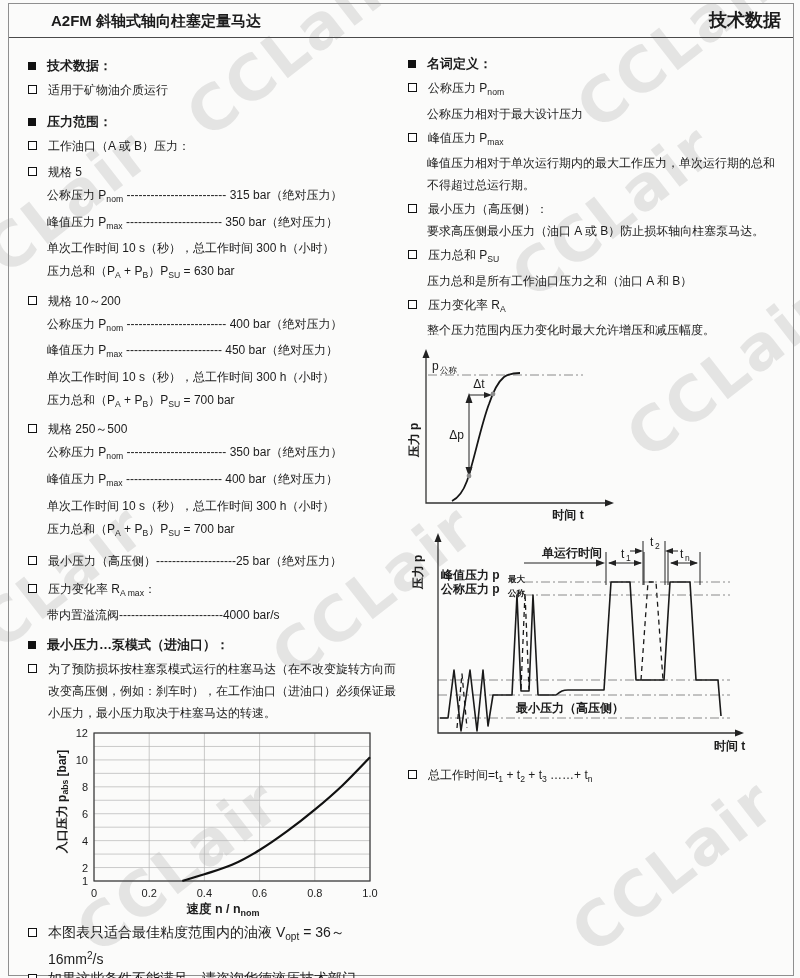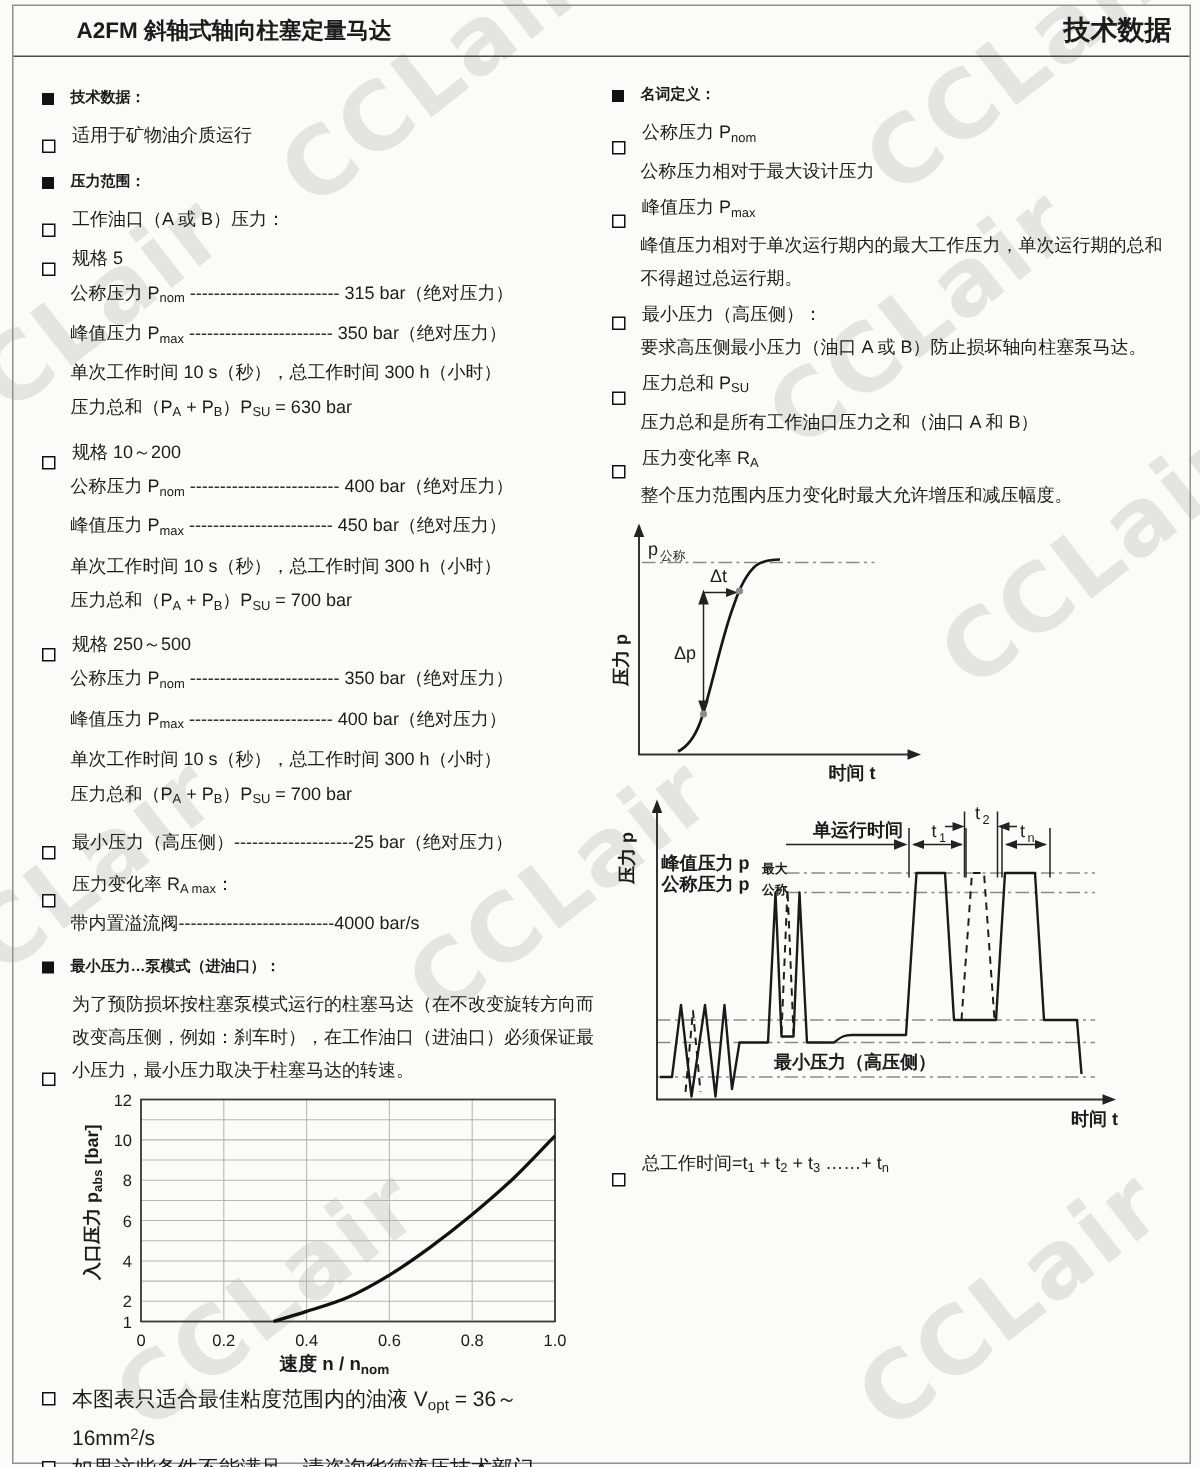--- a/index.html
+++ b/index.html
@@ -20,23 +20,23 @@
   .header{position:absolute;left:9px;top:4px;right:7px;height:33px;border-bottom:1px solid #4a4a4a;z-index:2;}
   .header .title{position:absolute;left:22px;top:0;line-height:33px;font-size:15px;font-weight:bold;margin-left:20px;}
   .header .hright{position:absolute;right:12px;top:0;line-height:33px;font-size:18px;font-weight:bold;}
   .col{position:absolute;top:46px;z-index:2;}
   .col-left{left:28px;width:368px;}
   .col-right{left:408px;width:378px;}
   .row{display:flex;align-items:flex-start;line-height:23px;}
   .row .sq{flex:0 0 auto;width:8px;height:8px;margin:7px 11px 0 0;background:#111;}
   .row .sq.open{background:#fff;border:1.4px solid #111;width:7px;height:7px;margin-top:6px;}
   .row .txt{flex:1 1 auto;}
-  .sec{font-weight:bold;font-size:10px;margin-top:8px;}
+  .sec{font-weight:bold;font-size:13px;margin-top:8px;}
   .sec .sq{margin-top:8px;}
-  .item{margin-top:2px;align-items:flex-end;}
+  .item{margin-top:2px;}
   .spec{margin-top:3px;}
   .ind{margin-left:19px;line-height:23px;}
   .rate-ind{line-height:20px;}
   .para .txt{line-height:22px;}
   sub{font-size:0.72em;vertical-align:-0.3em;}
   sup{font-size:0.72em;vertical-align:0.45em;}
   .chart-wrap{position:relative;margin-top:3px;margin-left:0;width:368px;}
   .chart-wrap svg{display:block;margin-left:30px;}
   .ylab{
     position:absolute;left:-46px;top:66px;width:160px;text-align:center;

